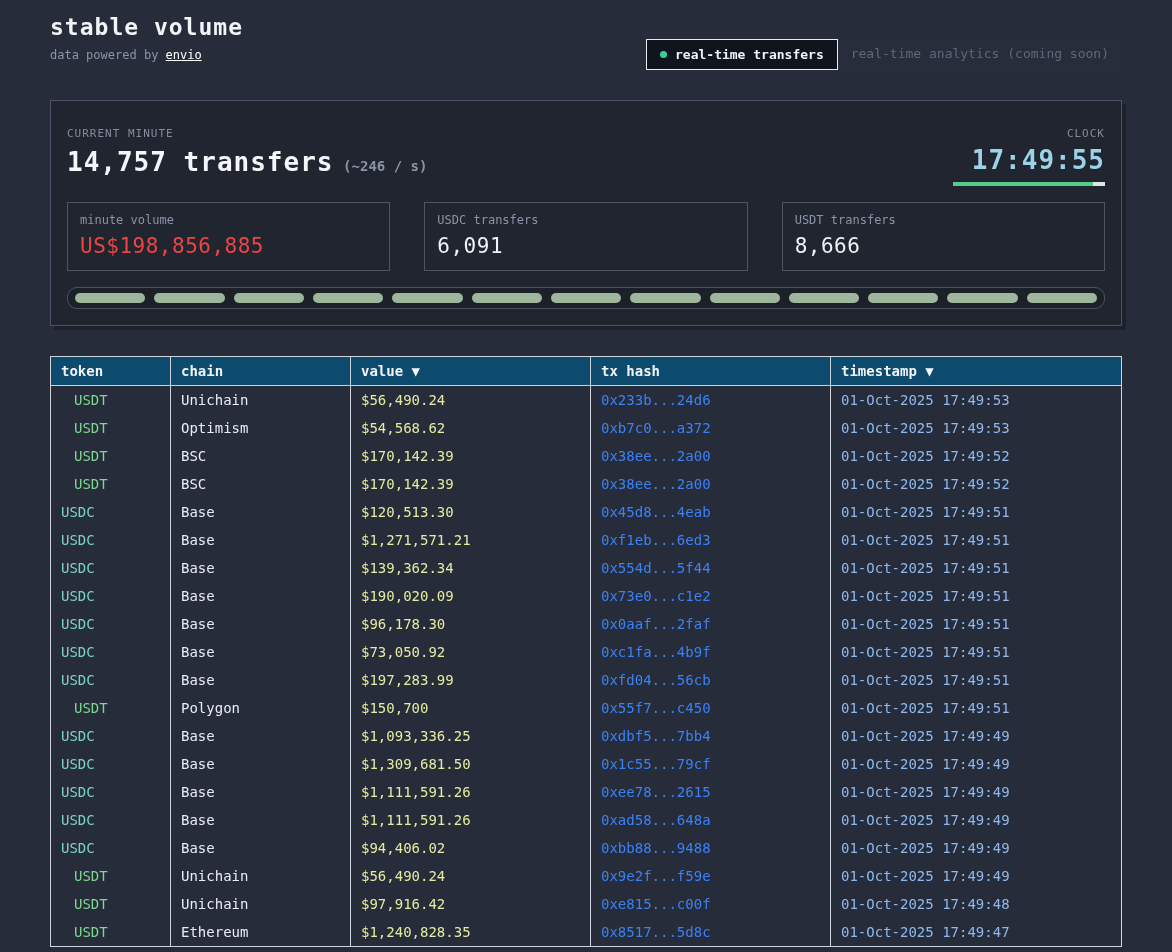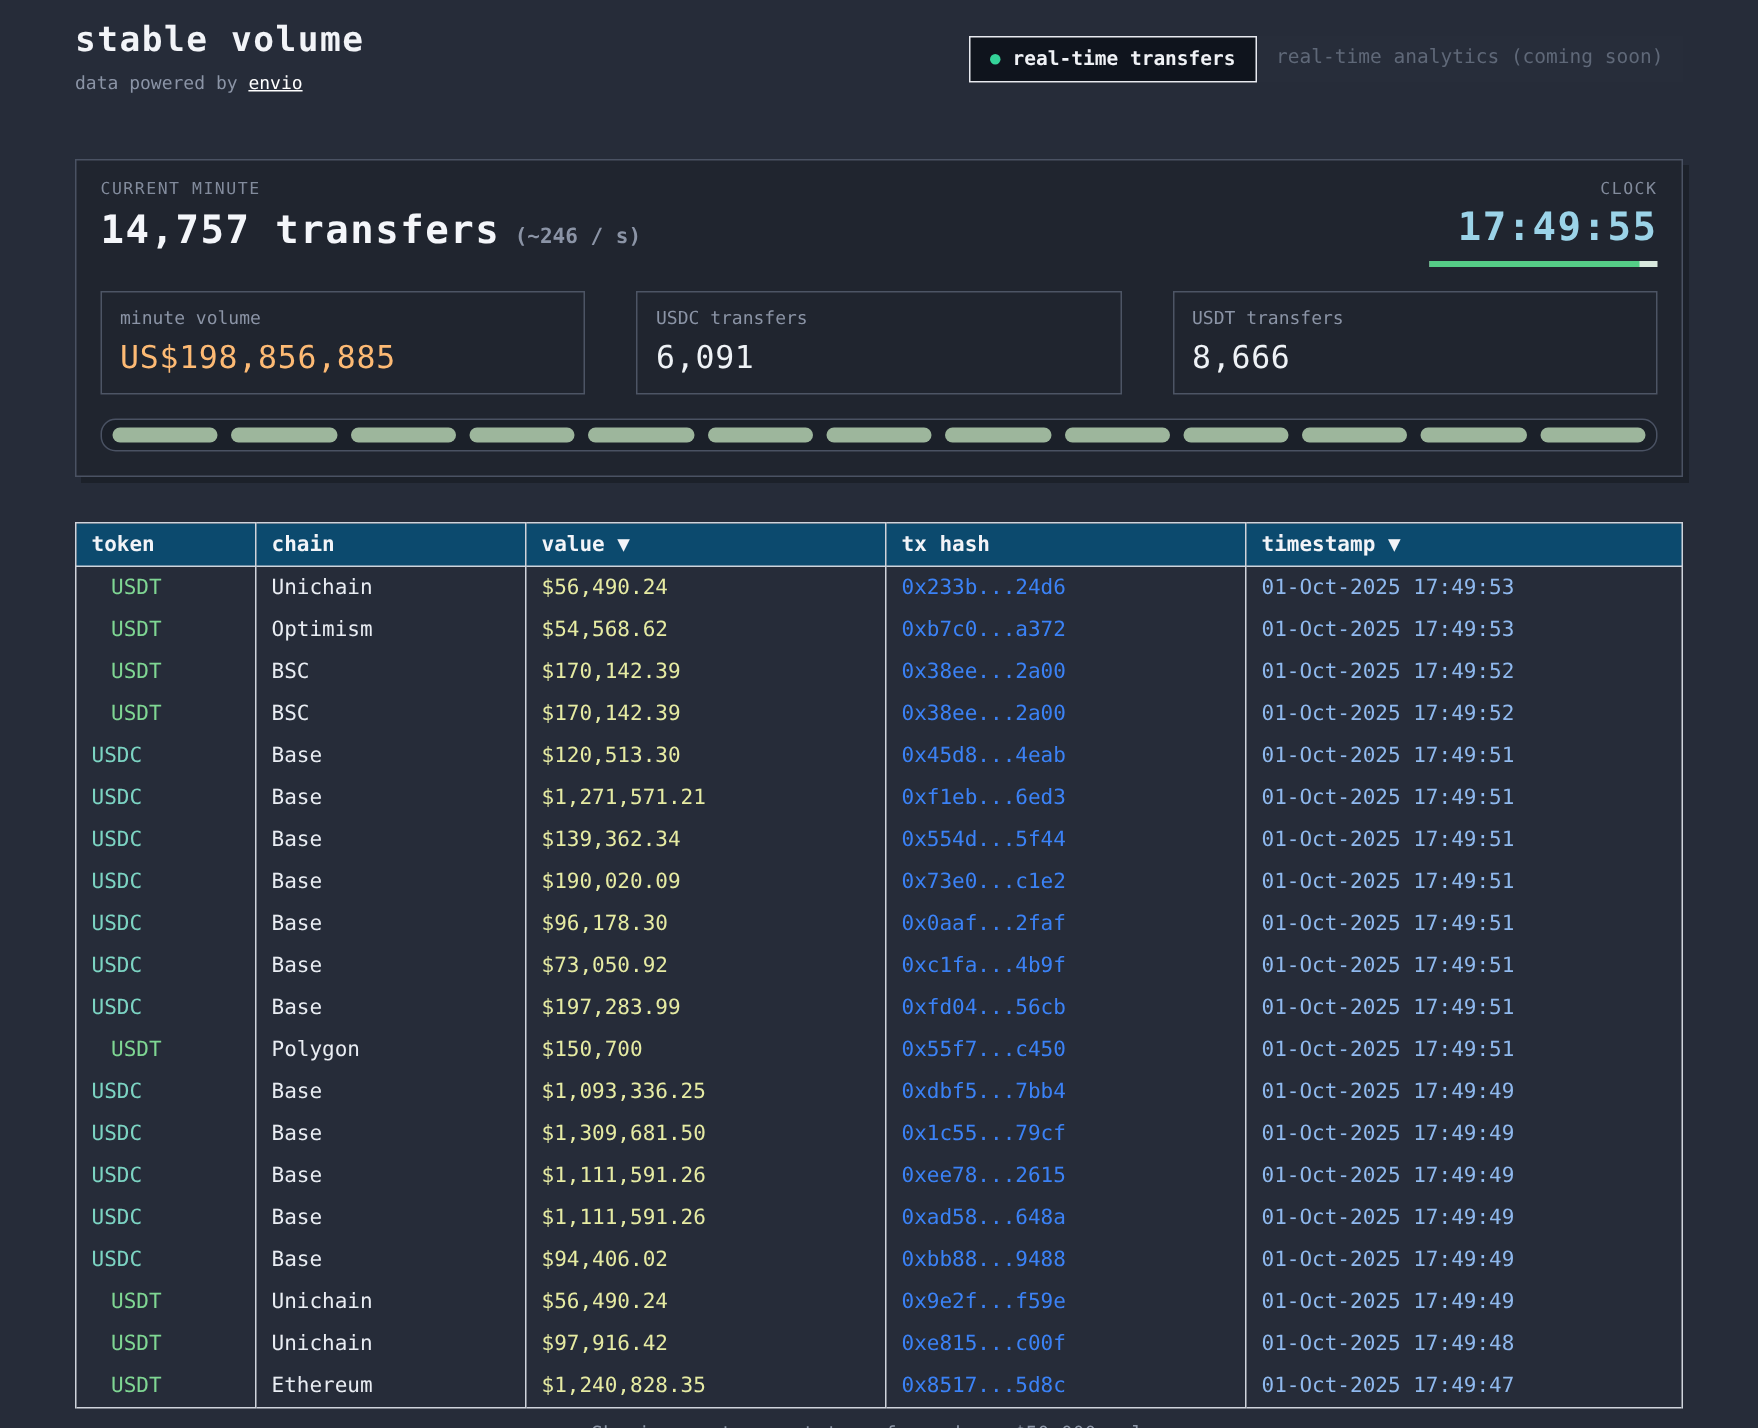--- a/index.html
+++ b/index.html
@@ -13,48 +13,48 @@
   .page { width: 1172px; height: 952px; padding: 14px 50px 0; display: flex; flex-direction: column; }
 
   
   .topbar { display: flex; justify-content: space-between; align-items: flex-start; }
   .brand h1 { margin: 0; font-size: 23px; font-weight: bold; letter-spacing: 1px; color: #f2f4f8; }
   .subtitle { margin: 8px 0 0; font-size: 12px; color: #8b94a6; }
   .subtitle a { color: #ffffff; text-decoration: underline; cursor: pointer; }
   .tabs { display: flex; margin-top: 10px; }
   .tab {
     font-size: 13px; padding: 7px 13px; background: #272d3a; color: #5f6878;
-    white-space: nowrap; cursor: pointer;
+    white-space: nowrap; cursor: pointer; margin-top: 15px;
   }
   .tab.active {
     background: #0f141d; color: #f0f2f6; border: 1px solid #e8eaf0;
     font-weight: bold; display: flex; align-items: center; gap: 8px;
   }
   .dot { width: 7px; height: 7px; border-radius: 50%; background: #34d399; display: inline-block; }
 
   
   .stats-panel {
-    margin-top: 44px; border: 1px solid #4a5263; background: #20252f;
-    padding: 12px 16px 16px; box-shadow: 4px 4px 0 rgba(0,0,0,0.25);
+    margin-top: 30px; border: 1px solid #4a5263; background: #20252f;
+    padding: 26px 16px 16px; box-shadow: 4px 4px 0 rgba(0,0,0,0.25);
   }
   .stats-top { display: flex; justify-content: space-between; align-items: flex-start; }
   .small-label { font-size: 11px; color: #828b9c; letter-spacing: 1px; }
   .big-line { margin-top: 7px; white-space: nowrap; }
   .transfers { font-size: 26px; font-weight: bold; color: #f4f6fa; letter-spacing: 1px; }
   .rate { font-size: 14px; color: #8b94a6; font-weight: bold; }
   .clock-wrap { text-align: right; }
   .clock { font-size: 26px; font-weight: bold; color: #9bd3e8; letter-spacing: 1px; margin-top: 5px; }
   .clock-bar { margin-top: 7px; margin-left: auto; width: 152px; height: 4px; background: #d9e9de; }
   .clock-bar-fill { height: 100%; background: #55cd87; }
 
   .stat-boxes { display: flex; gap: 34px; margin-top: 16px; }
   .stat-box { flex: 1; border: 1px solid #4d5565; padding: 10px 12px 12px; }
   .stat-box .box-label { font-size: 12px; color: #8b94a6; }
   .stat-box .box-value { font-size: 21px; margin-top: 7px; color: #eef2f6; letter-spacing: 0.5px; }
-  .stat-box .box-value.vol { color: #fdba74; }
+  .stat-box .box-value.vol { color: #ef4444; }
 
   .progress {
     margin-top: 16px; border: 1px solid #4a5263; border-radius: 10px;
     background: #1b2029; padding: 5px 7px; display: flex; gap: 9px;
   }
   .seg { flex: 1; height: 10px; border-radius: 5px; background: #9db69c; }
 
   
   .tx-table {
     width: 100%; margin-top: 30px; border-collapse: collapse; table-layout: fixed;

